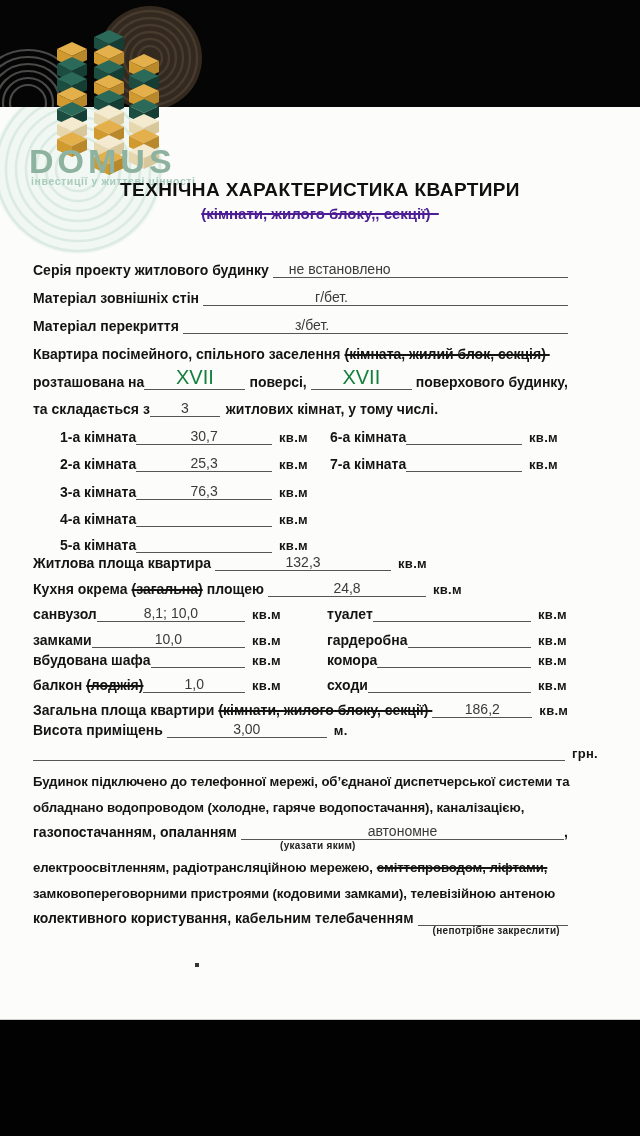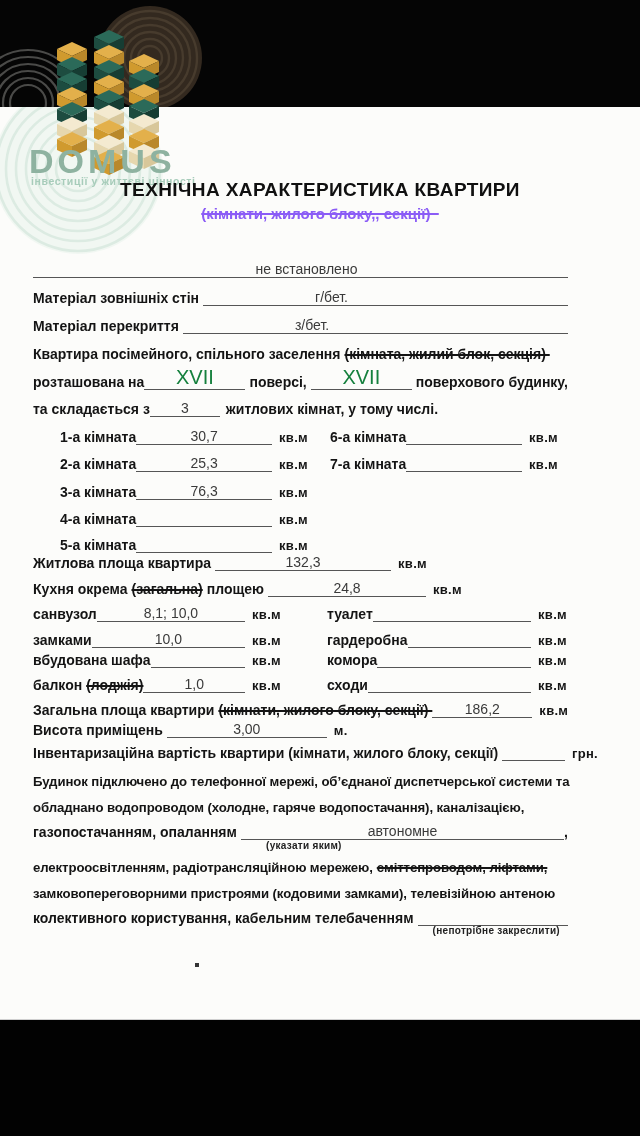--- a/index.html
+++ b/index.html
@@ -13,33 +13,33 @@
   .towers-svg{position:absolute;top:0;left:0;z-index:3;}
   .brand{position:absolute;left:29px;top:142px;z-index:4;font-size:34px;font-weight:800;
          letter-spacing:4px;color:#8eb2a0;}
   .tagline{position:absolute;left:31px;top:175px;z-index:4;font-size:10.5px;font-weight:bold;
            letter-spacing:.6px;color:#a7ccba;}
 
   
   .title{position:absolute;top:179px;left:0;width:640px;text-align:center;z-index:5;
          font-size:19px;font-weight:bold;letter-spacing:.4px;color:#101010;}
   .subtitle{position:absolute;top:205px;left:0;width:640px;text-align:center;z-index:5;
-            font-size:15px;font-weight:bold;color:#8b5cf6;}
+            font-size:15px;font-weight:bold;color:#4c1d95;}
   .strike{text-decoration:line-through;text-decoration-thickness:1.8px;}
 
   
   .content{position:absolute;top:258px;left:33px;width:535px;z-index:5;}
   .row{display:flex;align-items:flex-end;height:20px;font-size:14px;font-weight:bold;
        color:#141414;white-space:nowrap;position:relative;}
   .row .t{margin-right:4px;}
   .fill{border-bottom:1.3px solid #555;height:20px;display:flex;justify-content:center;
         align-items:flex-end;font-weight:normal;font-size:14px;color:#3a3a3a;
         padding:0 4px;min-width:28px;}
   .grow{flex:1;}
-  .val-left{justify-content:center;padding-left:16px;}
+  .val-left{justify-content:flex-start;padding-left:16px;}
   .val-left2{justify-content:flex-start;padding-left:112px;}
   .unit{margin-left:7px;font-size:13px;letter-spacing:.3px;}
   .roman{font-size:20px;color:#15803d;}
   .col{display:flex;align-items:flex-end;}
   .note{position:absolute;font-size:10px;font-weight:bold;color:#222;letter-spacing:.3px;}
   .para{font-size:13.2px;letter-spacing:-.1px;}
   .speck{position:absolute;left:195px;top:963px;width:4px;height:4px;background:#111;opacity:.85;}
 </style>
 </head>
 <body>
@@ -127,20 +127,21 @@
 
   <div class="brand">DOMUS</div>
   <div class="tagline">інвестиції у життєві цінності</div>
 
   <div class="title">ТЕХНІЧНА ХАРАКТЕРИСТИКА КВАРТИРИ</div>
   <div class="subtitle"><span class="strike">(кімнати, жилого блоку,, секції)&nbsp;&nbsp;</span></div>
 
   <div class="content">
 
     <div class="row">
+      <span class="t">Серія проекту житлового будинку</span>
       <span class="fill grow val-left">
           <span>не встановлено</span>
         </span>
     </div>
 
     <div class="row" style="margin-top:8px">
       <span class="t">Матеріал зовнішніх стін</span>
       <span class="fill grow val-left2">
           <span>г/бет.</span>
         </span>
@@ -340,42 +341,41 @@
 
     <div class="row" style="">
       <span class="t">Висота приміщень</span>
       <span class="fill" style="width:152px">
           <span>3,00</span>
         </span>
       <span class="unit">м.</span>
     </div>
 
     <div class="row" style="margin-top:3px;width:565px">
-      <span class="t">Інвентаризаційна вартість квартири (кімнати, жилого блоку, секції)</span>
       <span class="fill grow">
           <span></span>
         </span>
       <span class="unit">грн.</span>
     </div>
 
     <div class="row para" style="margin-top:8px">
       <span>Будинок підключено до телефонної мережі, об’єднаної диспетчерської системи та</span>
     </div>
 
     <div class="row para" style="margin-top:6px">
       <span>обладнано водопроводом (холодне, гаряче водопостачання), каналізацією,</span>
     </div>
 
     <div class="row" style="margin-top:5px">
       <span class="t">газопостачанням, опаланням</span>
       <span class="fill grow">
           <span>автономне</span>
         </span>
       <span>,</span>
-      <span class="note" style="left:233px;top:20px">(указати яким)</span>
+      <span class="note" style="left:247px;top:20px">(указати яким)</span>
     </div>
 
     <div class="row para" style="margin-top:15px">
       <span>електроосвітленням, радіотрансляційною мережею,</span>
       <span class="strike" style="margin-left:4px">сміттєпроводом, ліфтами,</span>
     </div>
 
     <div class="row para" style="margin-top:6px">
       <span>замковопереговорними пристроями (кодовими замками), телевізійною антеною</span>
     </div>

